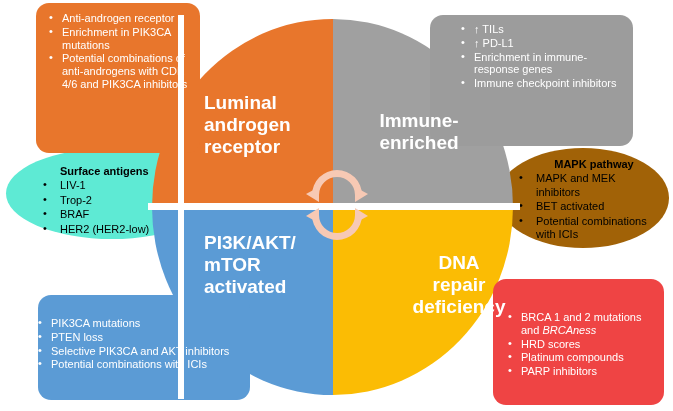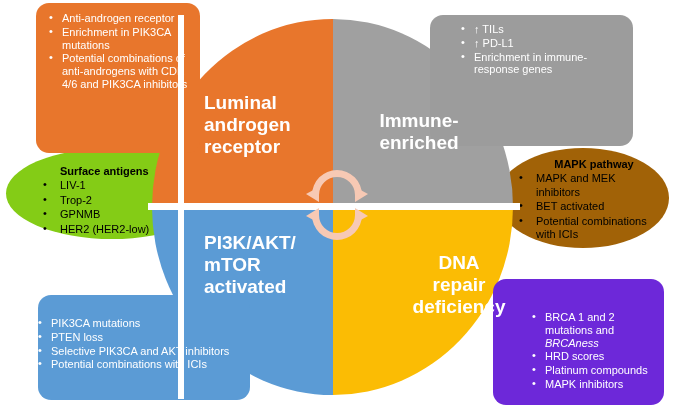--- a/index.html
+++ b/index.html
@@ -9,36 +9,36 @@
     -webkit-font-smoothing:antialiased;
   }
   #stage{position:absolute;left:0;top:0;width:673px;height:411px;}
 
   
   .ellipse{
     position:absolute;border-radius:50%;
   }
   #ellipse-surface-antigens{
     left:6px;top:148px;width:212px;height:91px;
-    background:#84cc16;z-index:6;
+    background:#5eead4;z-index:6;
   }
   #ellipse-mapk{
     left:497px;top:148px;width:172px;height:100px;
     background:#a16207;z-index:6;
   }
 
   
   .callout{
     position:absolute;border-radius:13px;z-index:8;
     box-sizing:border-box;
   }
   #box-lar{left:36px;top:3px;width:164px;height:150px;background:#e8762c;}
   #box-immune{left:430px;top:5px;width:203px;height:131px;background:#9c9c9c;margin-top:10px;}
   #box-pi3k{left:38px;top:295px;width:212px;height:105px;background:#5b9bd5;}
-  #box-dna{left:493px;top:279px;width:171px;height:126px;background:#6d28d9;padding-left:24px;}
+  #box-dna{left:493px;top:279px;width:171px;height:126px;background:#ef4444;}
 
   
   ul.blist{
     list-style:none;margin:0;padding:0;
   }
   ul.blist li{
     position:relative;padding-left:13px;
     margin:0 0 1px 0;
     line-height:1.16;
   }
@@ -139,21 +139,21 @@
       <polygon points="0,55 13,62 13,47"></polygon>
     </g>
   </svg>
 
   <div class="ellipse" id="ellipse-surface-antigens">
     <div class="inner">
       <div class="ehead">Surface antigens</div>
       <ul class="elist">
         <li>LIV-1</li>
         <li>Trop-2</li>
-        <li>GPNMB</li>
+        <li>BRAF</li>
         <li>HER2 (HER2-low)</li>
       </ul>
     </div>
   </div>
 
   <div class="ellipse" id="ellipse-mapk">
     <div class="inner">
       <div class="ehead">MAPK pathway</div>
       <ul class="elist">
         <li>MAPK and MEK inhibitors</li>
@@ -172,20 +172,21 @@
       </ul>
     </div>
   </div>
 
   <div class="callout" id="box-immune">
     <div class="inner">
       <ul class="blist">
         <li>↑ TILs</li>
         <li>↑ PD-L1</li>
         <li>Enrichment in immune-response genes</li>
+        <li>Immune checkpoint inhibitors</li>
       </ul>
     </div>
   </div>
 
   <div class="callout" id="box-pi3k">
     <div class="inner">
       <ul class="blist">
         <li>PIK3CA mutations</li>
         <li>PTEN loss</li>
         <li>Selective PIK3CA and AKT inhibitors</li>
@@ -193,18 +194,18 @@
       </ul>
     </div>
   </div>
 
   <div class="callout" id="box-dna">
     <div class="inner">
       <ul class="blist">
         <li><span>BRCA 1 and 2 mutations and </span><span class="ital">BRCAness</span></li>
         <li>HRD scores</li>
         <li>Platinum compounds</li>
-        <li>MAPK inhibitors</li>
+        <li>PARP inhibitors</li>
       </ul>
     </div>
   </div>
 
 </div>
 
 </body></html>

